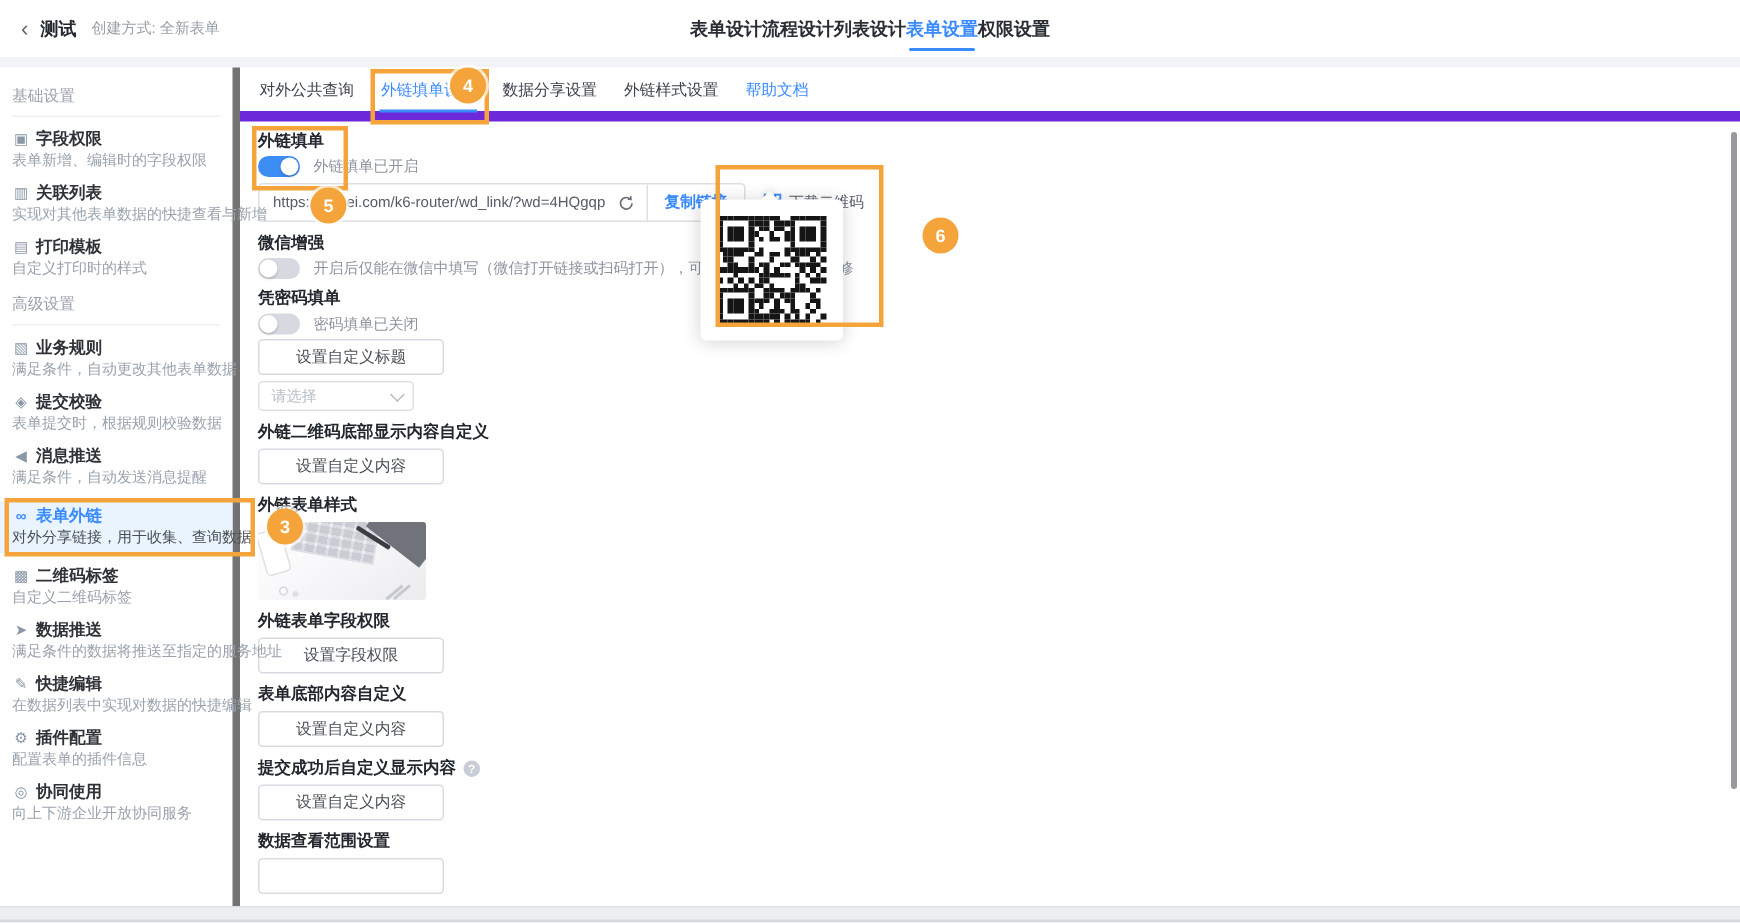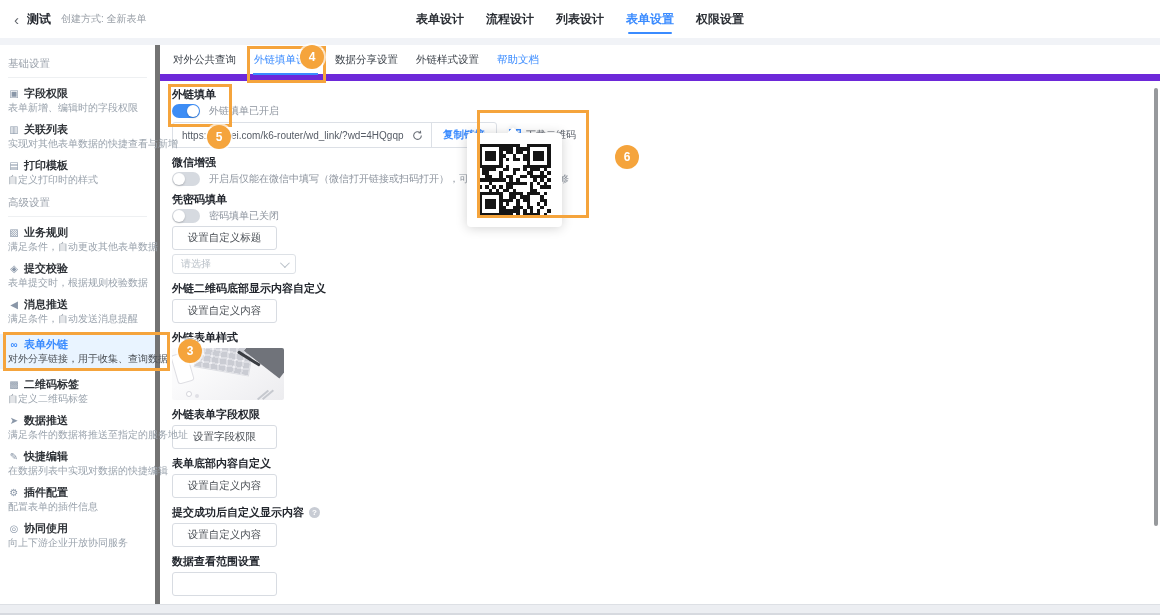--- a/index.html
+++ b/index.html
@@ -5,21 +5,21 @@
   * { margin:0; padding:0; box-sizing:border-box; }
   html,body { width:1160px; height:615px; overflow:hidden; }
   body { font-family:"Liberation Sans","DejaVu Sans",sans-serif; background:#fff; position:relative; }
   :root { --accent:#3A8BFF; --ann:#F5A43C; }
 
   
   .header { height:38px; display:flex; align-items:center; padding:0 14px; position:relative; background:#fff; }
   .back { font-size:15px; color:#61656c; margin-right:8px; line-height:1; cursor:pointer; }
   .htitle { font-size:12px; font-weight:bold; color:#23272e; }
   .hmeta { font-size:10px; color:#9aa0a8; margin-left:10px; }
-  .nav { position:absolute; left:50%; transform:translateX(-50%); height:100%; display:flex; gap:22px; align-items:center; }
+  .nav { position:absolute; left:50%; transform:translateX(-50%); height:100%; display:flex; align-items:center; }
   .nav-item { font-size:12px; font-weight:bold; color:#2a2e34; position:relative; height:100%; display:flex; align-items:center; cursor:pointer; }
   .nav-item.active { color:var(--accent); }
   .nav-item.active::after { content:''; position:absolute; left:2px; right:2px; bottom:4px; height:2px; background:var(--accent); border-radius:1px; }
   .topgap { height:7px; background:#f1f3f7; }
 
   
   .main { display:flex; height:559px; }
 
   
   .aside { width:160px; background:#fff; border-right:5px solid #737373; padding:8px 8px 0; position:relative; z-index:20; flex:none; }
@@ -58,22 +58,22 @@
   .ext-head .lbl { margin-top:0; }
 
   .urlrow { display:flex; align-items:center; margin-top:5px; }
   .urlgrp { display:flex; align-items:center; width:325px; height:26px; border:1px solid #dce0e6; border-radius:3px; background:#fff; }
   .url { flex:1; padding:0 9px; font-size:10px; color:#565c66; white-space:nowrap; overflow:hidden; display:flex; align-items:center; }
   .url .gap5 { display:inline-block; width:16px; }
   .refresh { padding:0 8px; display:flex; align-items:center; cursor:pointer; }
   .copy { height:100%; display:flex; align-items:center; padding:0 11px; border-left:1px solid #dce0e6; color:var(--accent); font-weight:bold; font-size:10.5px; cursor:pointer; white-space:nowrap; }
   .qr-dl { display:flex; align-items:center; gap:5px; margin-left:12px; font-size:10px; color:#565c66; cursor:pointer; white-space:nowrap; }
 
-  .btn { display:flex; align-items:center; justify-content:center; width:105px; height:24px; border:1px solid #d8dce2; border-radius:3px; font-size:10.5px; color:#4a4f55; background:#fff; margin-top:4px; cursor:pointer; white-space:nowrap; }
-  .sel { display:flex; align-items:center; justify-content:space-between; width:124px; height:20px; border:1px solid #dde1e6; border-radius:3px; padding:0 8px; font-size:10px; color:#b9c0c8; margin-top:4px; cursor:pointer; }
+  .btn { display:flex; align-items:center; justify-content:center; width:124px; height:24px; border:1px solid #d8dce2; border-radius:3px; font-size:10.5px; color:#4a4f55; background:#fff; margin-top:4px; cursor:pointer; white-space:nowrap; }
+  .sel { display:flex; align-items:center; justify-content:space-between; width:104px; height:20px; border:1px solid #dde1e6; border-radius:3px; padding:0 8px; font-size:10px; color:#b9c0c8; margin-top:4px; cursor:pointer; }
   .caret { width:7px; height:7px; border-right:1px solid #b9c0c8; border-bottom:1px solid #b9c0c8; transform:rotate(45deg) translateY(-2px); }
   .info { width:11px; height:11px; border-radius:50%; background:#c8ccd4; color:#fff; font-size:8px; display:inline-flex; align-items:center; justify-content:center; font-weight:bold; }
 
   
   .photo { position:relative; width:112px; height:52px; margin-top:4px; background:linear-gradient(145deg,#fbfbfc 30%,#ececef); overflow:hidden; border-radius:2px; }
   .ph-phone { position:absolute; left:2px; top:5px; width:17px; height:30px; background:#fff; border:1px solid #dfdfe4; border-radius:3px; transform:rotate(-16deg); }
   .ph-kb { position:absolute; left:24px; top:-8px; width:56px; height:32px; transform:rotate(10deg); background:repeating-linear-gradient(0deg,#e3e4e8 0 5px,#f7f7f9 5px 7px), repeating-linear-gradient(90deg,#e3e4e8 0 6px,#f7f7f9 6px 8px); background-blend-mode:multiply; border:1px solid #dcdde2; }
   .ph-note { position:absolute; right:-10px; top:-12px; width:45px; height:32px; background:#70737a; transform:rotate(38deg); }
   .ph-pen { position:absolute; right:22px; top:9px; width:26px; height:2.5px; background:#3a3d42; transform:rotate(32deg); border-radius:1px; }
   .ph-clip { position:absolute; right:14px; bottom:4px; width:14px; height:2px; background:#c6c9cf; transform:rotate(-40deg); box-shadow:4px 3px 0 #c6c9cf; }

